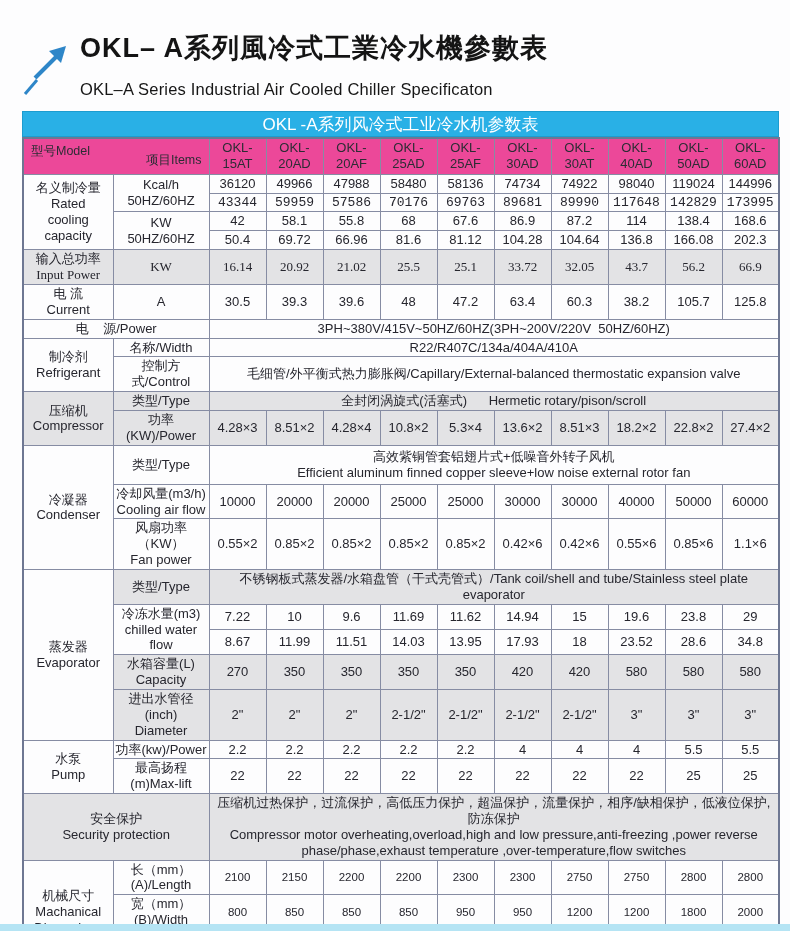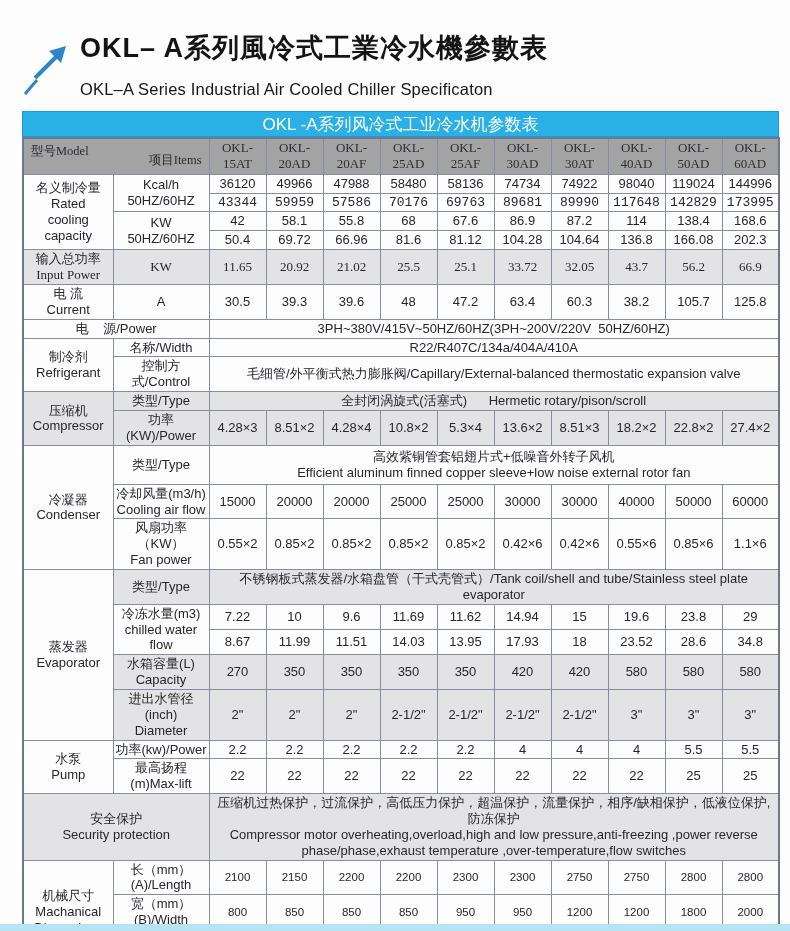--- a/index.html
+++ b/index.html
@@ -23,21 +23,21 @@
   
   table.spec{
     width:757px;margin:0 0 0 22px;border-collapse:collapse;table-layout:fixed;
     border:2px solid #6e7792;
   }
   table.spec th,table.spec td{
     border:1px solid #868ca3;text-align:center;vertical-align:middle;
     padding:1px 2px;font-size:13px;line-height:1.22;background:#fdfdfe;
     overflow:hidden;word-wrap:break-word;
   }
-  table.spec thead th{background:#a3a3a3;font-weight:normal;color:#2c2c34;height:33px;font-size:13px;font-family:Liberation Serif, serif;}
+  table.spec thead th{background:#ec4899;font-weight:normal;color:#2c2c34;height:33px;font-size:13px;}
   tr.shade td{background:#e3e3e5;}
   td.group{font-size:12.5px;}
   td.label{font-size:12.3px;}
   td.span{font-size:13px;}
   td.wbg{background:#fdfdfe !important;}
   tr.small td.val{font-size:11.5px;}
   
   th.corner{
     position:relative;padding:0;
     background-image:linear-gradient(to bottom right,
@@ -149,21 +149,21 @@
         <td class="val">81.12</td>
         <td class="val">104.28</td>
         <td class="val">104.64</td>
         <td class="val">136.8</td>
         <td class="val">166.08</td>
         <td class="val">202.3</td>
       </tr>
       <tr class="shade " style="height: 31px; font-family: Liberation Serif, serif;">
         <td class="group">输入总功率<br>Input Power</td>
         <td class="label">KW</td>
-        <td class="val">11.65</td>
+        <td class="val">16.14</td>
         <td class="val">20.92</td>
         <td class="val">21.02</td>
         <td class="val">25.5</td>
         <td class="val">25.1</td>
         <td class="val">33.72</td>
         <td class="val">32.05</td>
         <td class="val">43.7</td>
         <td class="val">56.2</td>
         <td class="val">66.9</td>
       </tr>
@@ -212,21 +212,21 @@
         <td class="val">22.8×2</td>
         <td class="val">27.4×2</td>
       </tr>
       <tr class="" style="height: 39px;">
         <td rowspan="3" class="group">冷凝器<br>Condenser</td>
         <td class="label">类型/Type</td>
         <td colspan="10" class="span">高效紫铜管套铝翅片式+低噪音外转子风机<br>Efficient aluminum finned copper sleeve+low noise external rotor fan</td>
       </tr>
       <tr class="" style="height: 31px;">
         <td class="label">冷却风量(m3/h)<br>Cooling air flow</td>
-        <td class="val">15000</td>
+        <td class="val">10000</td>
         <td class="val">20000</td>
         <td class="val">20000</td>
         <td class="val">25000</td>
         <td class="val">25000</td>
         <td class="val">30000</td>
         <td class="val">30000</td>
         <td class="val">40000</td>
         <td class="val">50000</td>
         <td class="val">60000</td>
       </tr>

